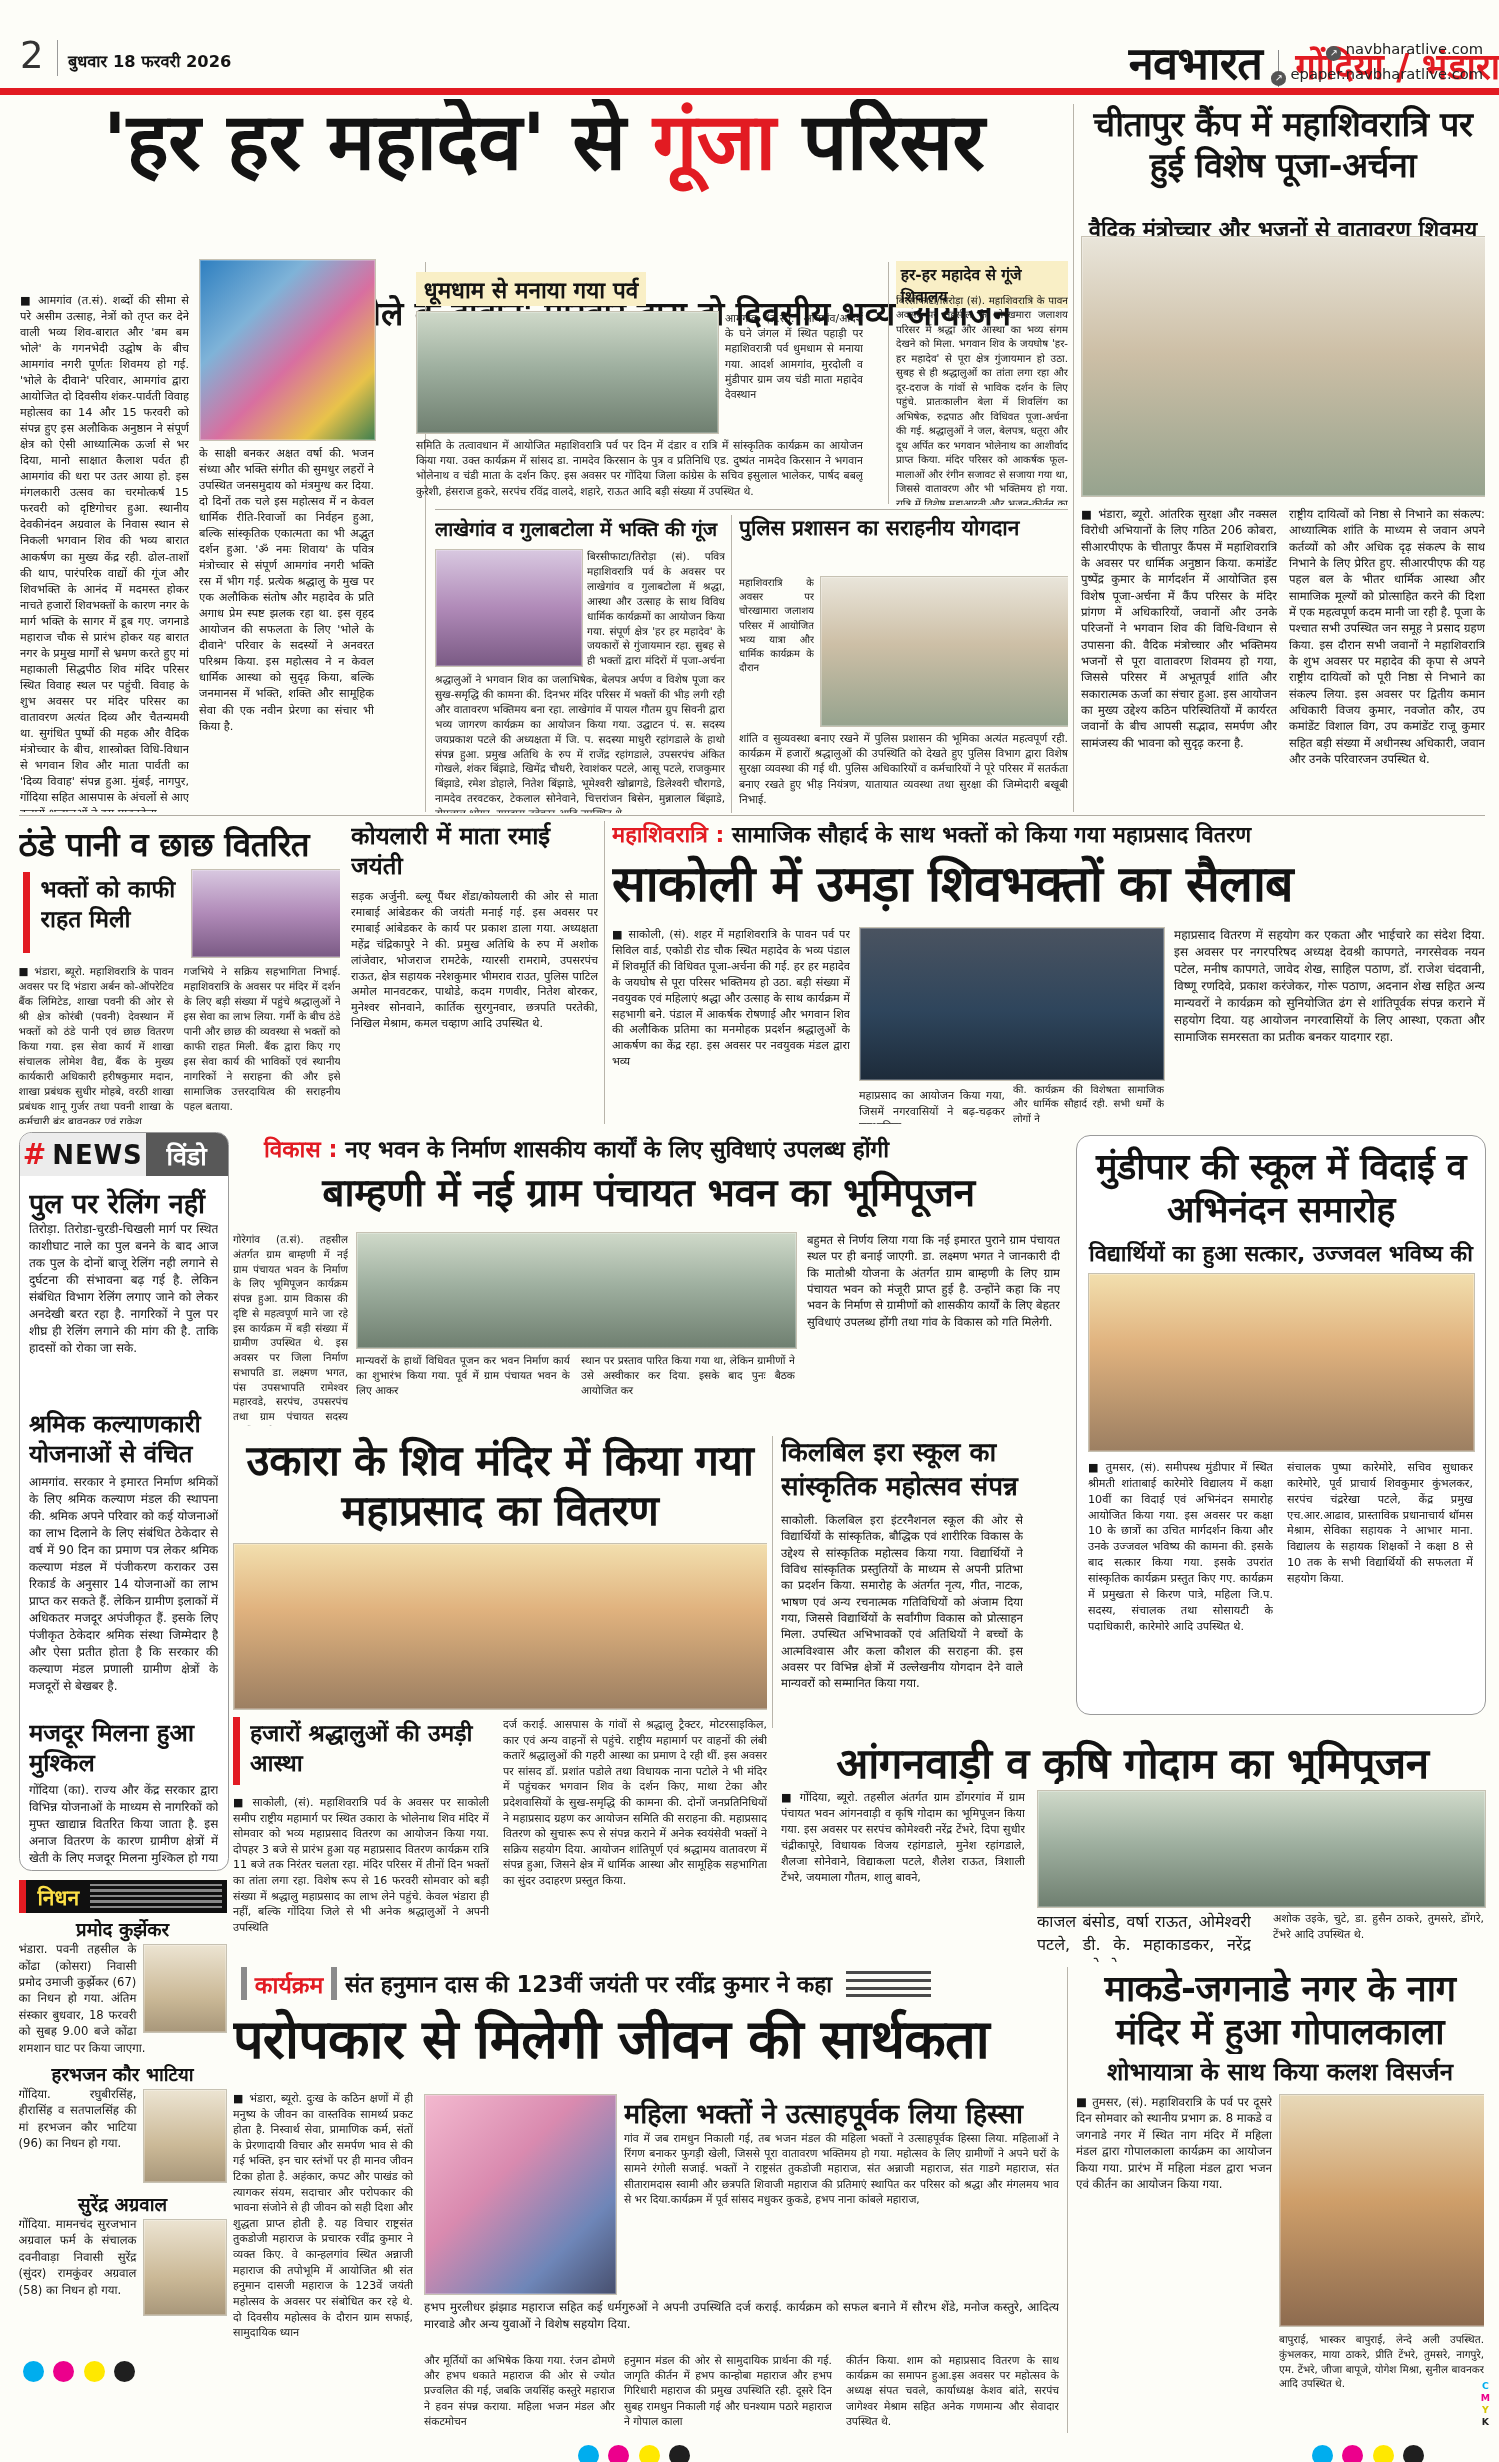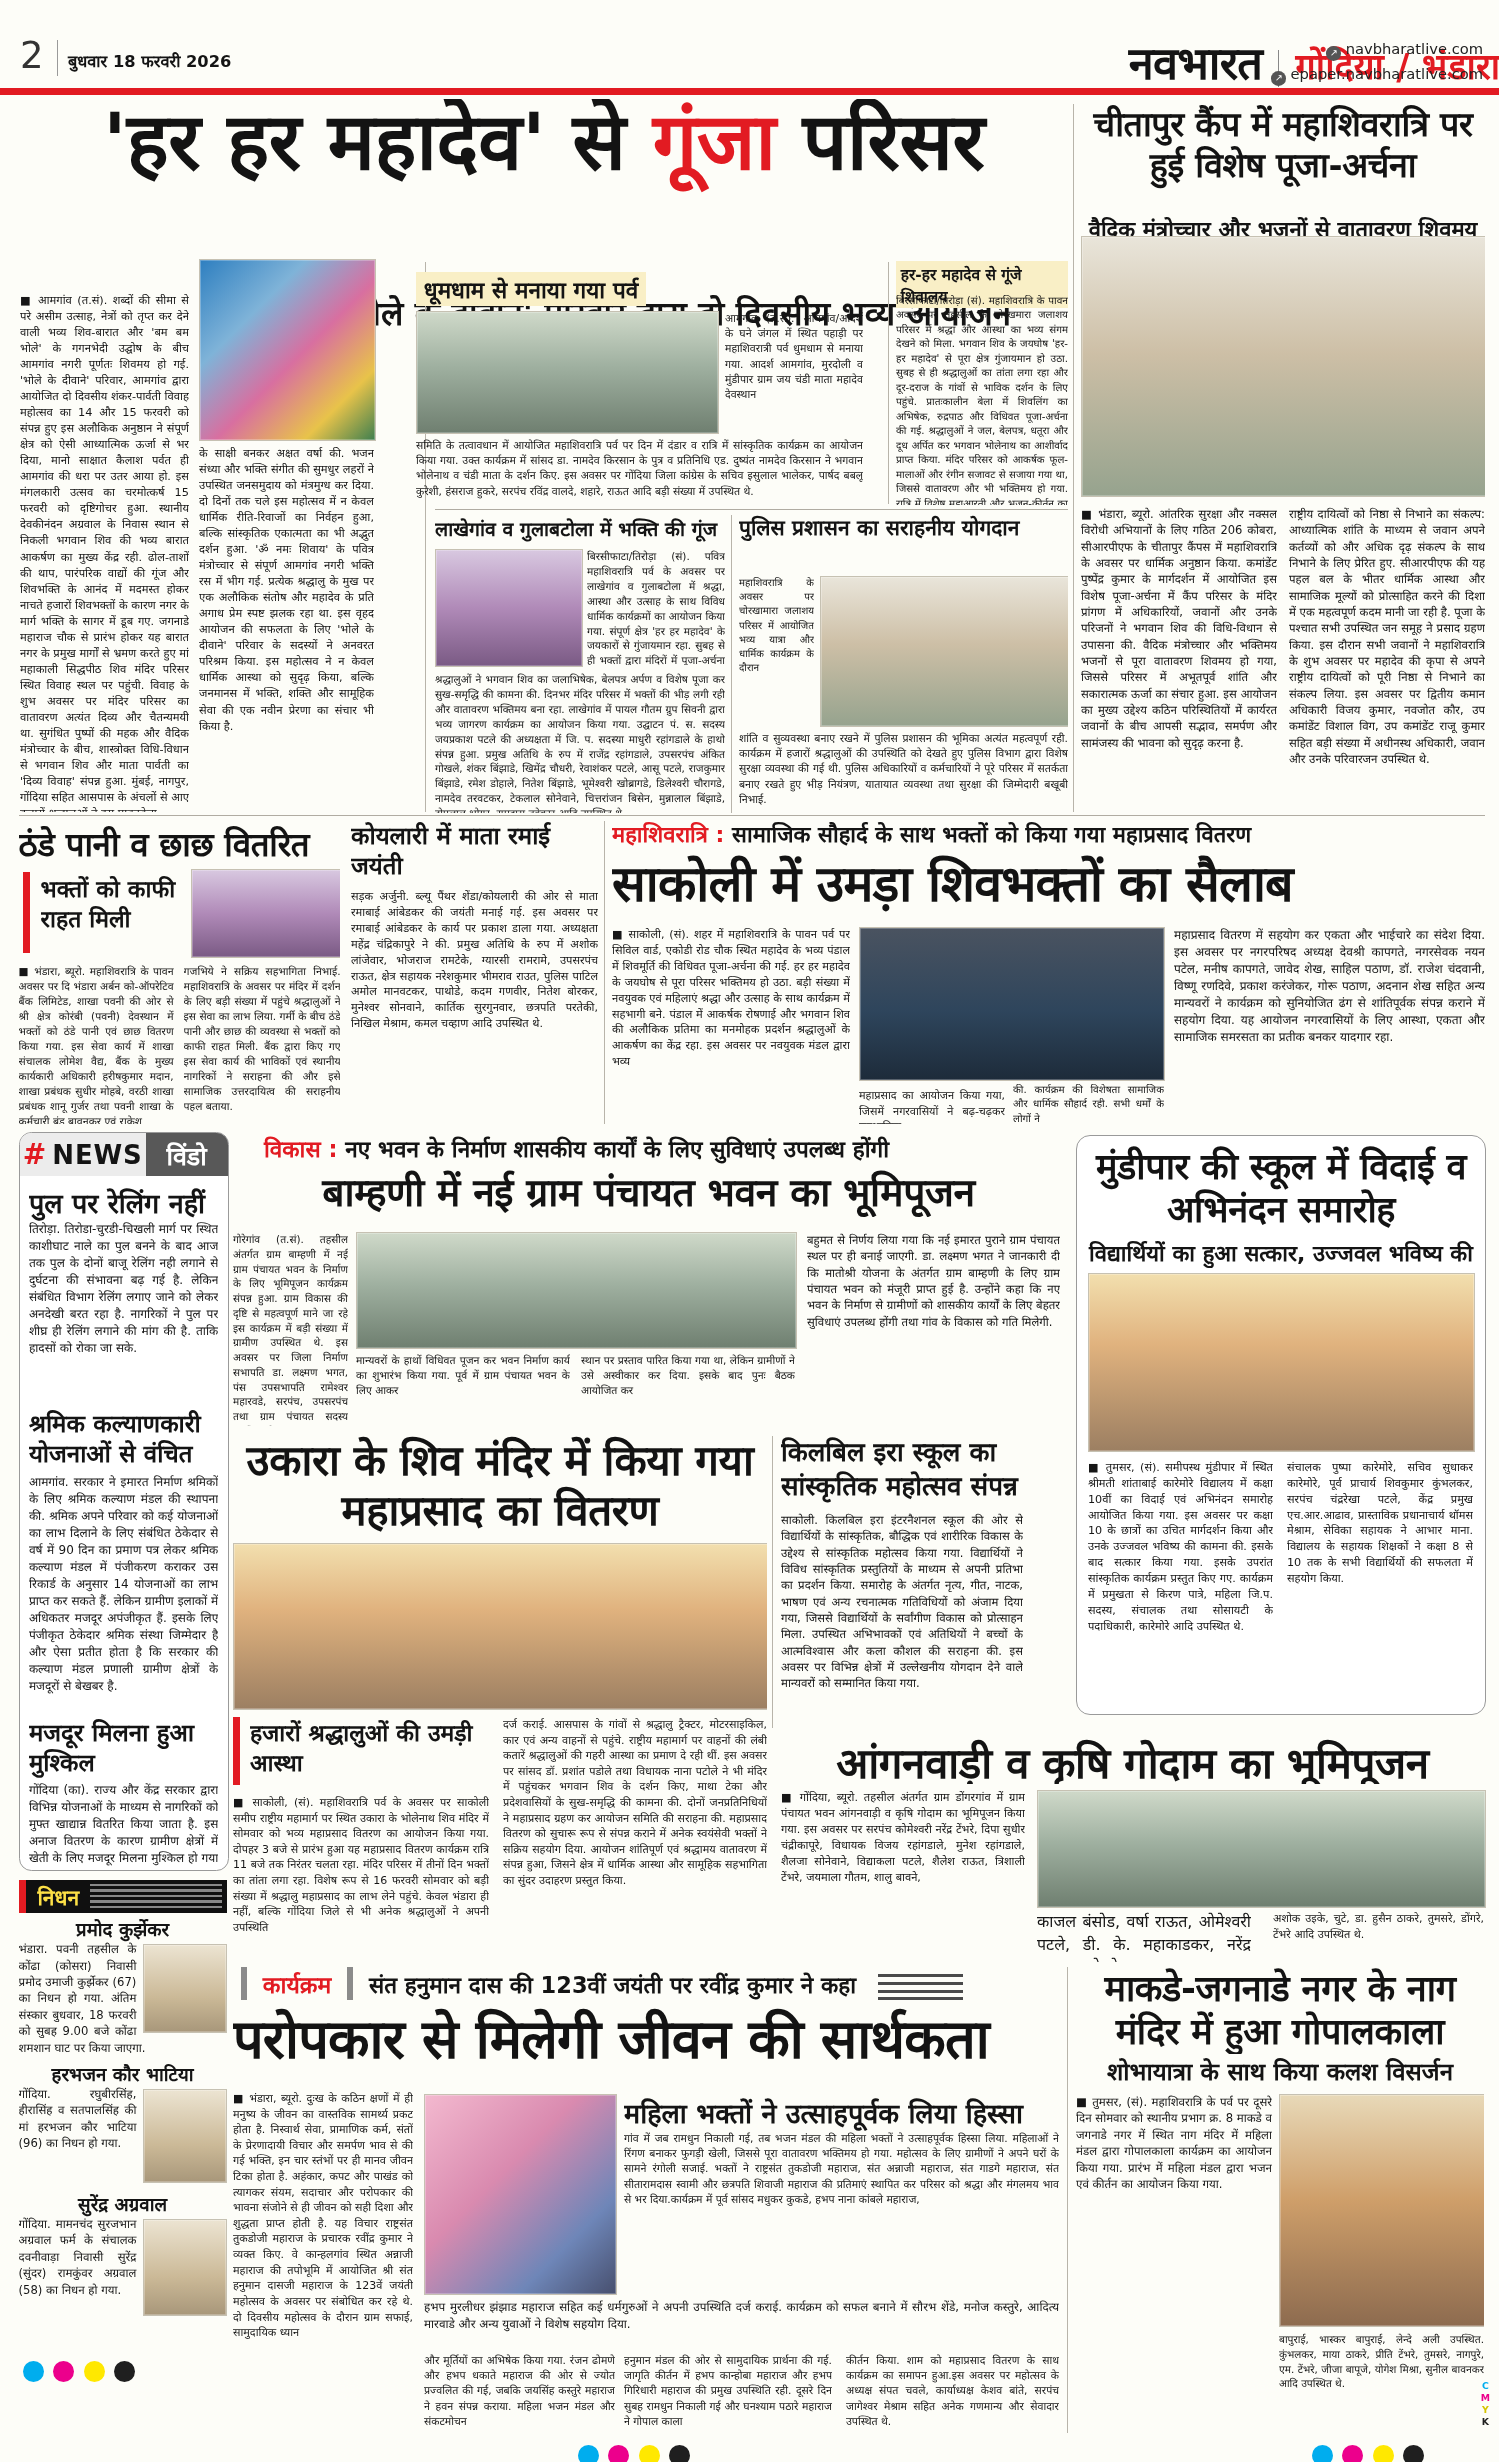--- a/index.html
+++ b/index.html
@@ -217,21 +217,21 @@
     <div class="abs body j clip" style="left:0;top:76px;width:242px;height:214px;font-size:11.5px;">साकोली. किलबिल इरा इंटरनैशनल स्कूल की ओर से विद्यार्थियों के सांस्कृतिक, बौद्धिक एवं शारीरिक विकास के उद्देश्य से सांस्कृतिक महोत्सव किया गया. विद्यार्थियों ने विविध सांस्कृतिक प्रस्तुतियों के माध्यम से अपनी प्रतिभा का प्रदर्शन किया. समारोह के अंतर्गत नृत्य, गीत, नाटक, भाषण एवं अन्य रचनात्मक गतिविधियों को अंजाम दिया गया, जिससे विद्यार्थियों के सर्वांगीण विकास को प्रोत्साहन मिला. उपस्थित अभिभावकों एवं अतिथियों ने बच्चों के आत्मविश्वास और कला कौशल की सराहना की. इस अवसर पर विभिन्न क्षेत्रों में उल्लेखनीय योगदान देने वाले मान्यवरों को सम्मानित किया गया.</div>
   </div>
 
   <div class="abs hl c clip" style="left:781px;top:1733px;width:703px;height:51px;font-size:42px;">आंगनवाड़ी व कृषि गोदाम का भूमिपूजन</div>
   <div class="abs body j clip" style="left:781px;top:1790px;width:244px;height:172px;font-size:11.2px;">■ गोंदिया, ब्यूरो. तहसील अंतर्गत ग्राम डोंगरगांव में ग्राम पंचायत भवन आंगनवाड़ी व कृषि गोदाम का भूमिपूजन किया गया. इस अवसर पर सरपंच कोमेश्वरी नरेंद्र टेंभरे, दिपा सुधीर चंद्रीकापूरे, विधायक विजय रहांगडाले, मुनेश रहांगडाले, शैलजा सोनेवाने, विद्याकला पटले, शैलेश राऊत, त्रिशाली टेंभरे, जयमाला गौतम, शालु बावने,</div>
   <div class="ph ph-crowd" style="left:1037px;top:1790px;width:447px;height:116px;"></div>
   <div class="abs body j clip" style="left:1037px;top:1911px;width:214px;height:51px;font-size:16px;">काजल बंसोड, वर्षा राऊत, ओमेश्वरी पटले, डी. के. महाकाडकर, नरेंद्र पुरनलाल टेभरे,</div>
   <div class="abs body j clip" style="left:1273px;top:1911px;width:211px;height:51px;font-size:11px;">अशोक उइके, चुटे, डा. हुसैन ठाकरे, तुमसरे, डोंगरे, टेंभरे आदि उपस्थित थे.</div>
 
   <div class="abs clip" style="left:233px;top:1967px;width:838px;height:118px;">
-    <div style="display:flex;align-items:flex-end;gap:8px;">
+    <div style="display:flex;align-items:center;">
       <span class="kickbar"></span>
       <span class="b red" style="font-size:23px;">कार्यक्रम</span>
       <span class="kickbar"></span>
       <span class="b" style="font-size:22.5px;">संत हनुमान दास की 123वीं जयंती पर रवींद्र कुमार ने कहा</span>
       <span class="linesicon" style="display:inline-block;width:85px;height:26px;margin-left:14px;"></span>
     </div>
     <div class="hl clip" style="font-size:54px;height:71px;letter-spacing:-0.8px;">परोपकार से मिलेगी जीवन की सार्थकता</div>
   </div>
 
   <div class="abs clip" style="left:233px;top:2091px;width:826px;height:354px;">

